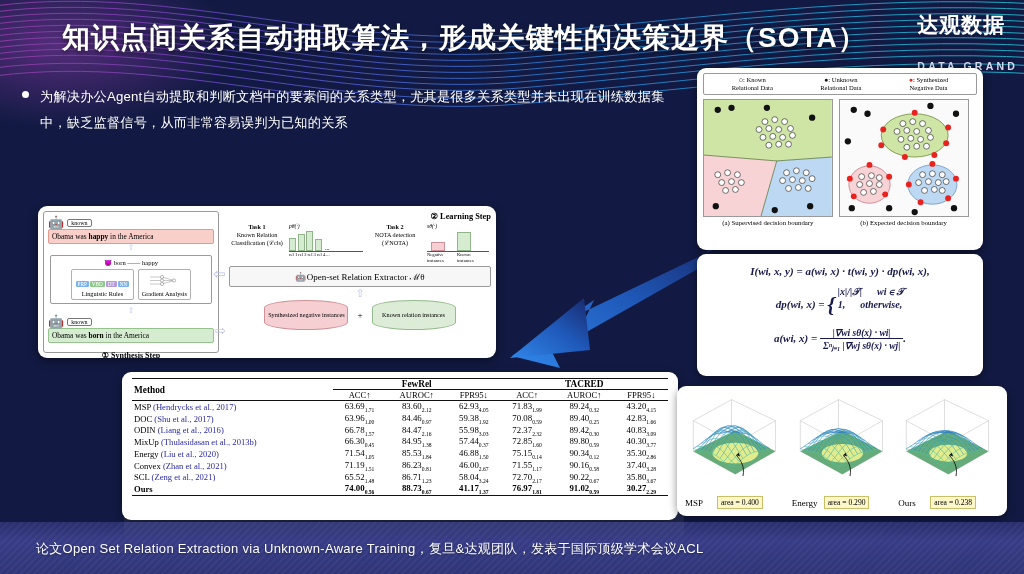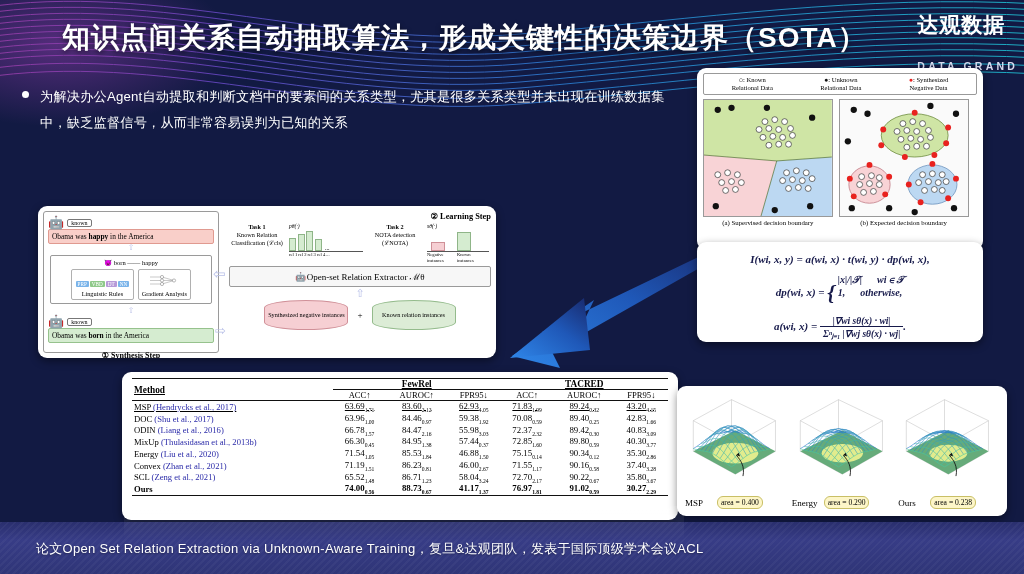--- a/index.html
+++ b/index.html
@@ -111,21 +111,21 @@
     display:flex; align-items:center; justify-content:center; text-align:center;
     font-size:6.2px; line-height:8px;
   }
   .cyl.pink { background:#f6cfd3; border:1px solid #d09098; }
   .cyl.green { background:#dcecd6; border:1px solid #94bb8c; }
 
   
   #tbl-panel { left:122px; top:372px; width:556px; height:148px; padding:6px 10px; }
   table.res { width:100%; border-collapse:collapse; font-family:"Liberation Serif", serif; }
   table.res th, table.res td { padding:0 2px; }
-  .rule-top { border-top:1.4px solid #111;text-decoration:underline; }
+  .rule-top { border-top:1.4px solid #111; }
   .rule-bot { border-bottom:1.4px solid #111; }
   .rule-mid { border-bottom:.9px solid #111; }
   .grp { text-align:center; font-size:9.3px; font-weight:bold; border-bottom:.8px solid #111; }
   .sub { text-align:center; font-size:8.6px; font-weight:normal; padding-bottom:2px; }
   .mcell { font-size:8.6px; white-space:nowrap; padding-top:1px; }
   .mcell .ref { color:#2a2aa8; }
   .num { text-align:center; font-size:8.8px; white-space:nowrap; }
   .num sub { font-size:5.6px; }
   tr.ours td, tr.ours .mcell { font-weight:bold; }
   th.methodhead { text-align:left; font-size:9.3px; font-weight:bold; vertical-align:middle; }
@@ -135,38 +135,38 @@
   .legend {
     border:1px solid #999; border-radius:2px; padding:2px 4px;
     display:flex; justify-content:space-around; font-family:"Liberation Serif", serif;
     font-size:6.6px; text-align:center; line-height:8px;
   }
   .lg-mark { font-size:7px; }
   .boundary-row { display:flex; gap:6px; margin-top:4px; }
   .bx { flex:1; position:relative; height:118px; border:1px solid #999; background:#fafafa; overflow:hidden; }
   .cap { text-align:center; font-size:6.8px; font-family:"Liberation Serif", serif; margin-top:2px; }
 
-  #fig-formula { left:697px; top:242px; width:286px; height:100px; padding:8px 6px; }
+  #fig-formula { left:697px; top:254px; width:286px; height:122px; padding:8px 6px; }
   .formula { font-family:"Liberation Serif", serif; color:#16194a; text-align:center; }
   .f1 { font-size:11px; font-style:italic; font-weight:bold; margin-top:3px; }
   .f2 { font-size:11px; font-style:italic; font-weight:bold; margin-top:8px; }
   .f3 { font-size:11px; font-style:italic; font-weight:bold; margin-top:9px; }
   .frac { display:inline-block; vertical-align:middle; text-align:center; }
   .frac .n { border-bottom:1px solid #16194a; padding:0 3px; font-size:9.5px; }
   .frac .d { padding:0 3px; font-size:9.5px; }
   .brace { font-size:22px; vertical-align:middle; }
   .cases { display:inline-block; text-align:left; font-size:10px; line-height:13px; }
 
   #fig-surfaces { left:677px; top:386px; width:330px; height:130px; padding:6px; }
   .surf-row { display:flex; height:100%; gap:2px; }
   .surf { flex:1; position:relative; }
   .surf-label { position:absolute; left:2px; bottom:2px; font-size:9px; font-family:"Liberation Serif", serif; }
   .area-badge {
     position:absolute; bottom:1px; left:34px;
-    background:#fdf6c8; border:1px solid #c9bf66; border-radius:6px;
+    background:#fdf6c8; border:1px solid #c9bf66; border-radius:0;
     font-size:7.6px; font-family:"Liberation Serif", serif; padding:1px 3px; white-space:nowrap;
   }
 
   
   .bigarrow { position:absolute; left:498px; top:240px; width:215px; height:145px; }
 
   
   .footer-text {
     position:absolute; left:36px; bottom:16px;
     color:#ffffff; font-size:13px; letter-spacing:.3px; white-space:nowrap;

